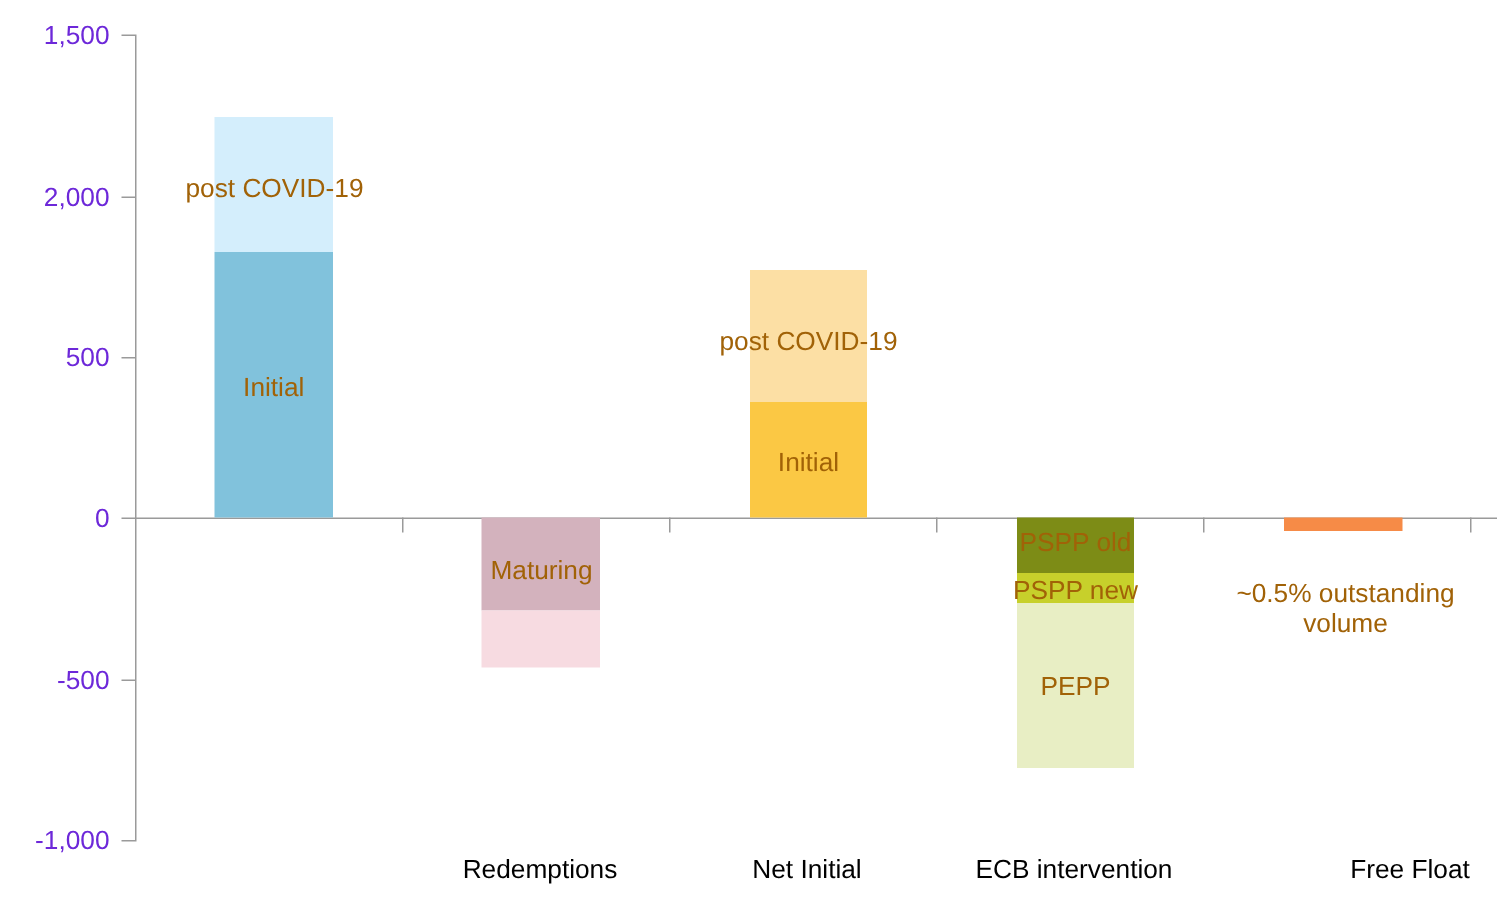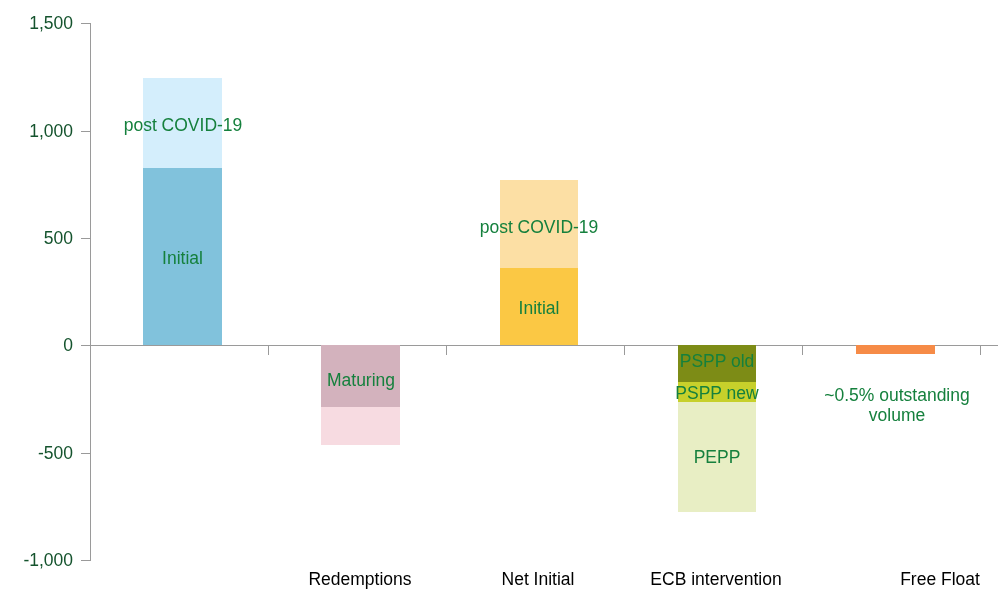--- a/index.html
+++ b/index.html
@@ -25,21 +25,21 @@
     background: #9a9a9a;
   }
   .tick-mark {
     position: absolute;
     height: 1px;
     background: #9a9a9a;
   }
   .tick-label {
     position: absolute;
     font-size: 17.5px;
-    color: #14532d;
+    color: #6d28d9;
     text-align: right;
     white-space: nowrap;
     line-height: 1;
   }
   .zero-line {
     position: absolute;
     height: 1px;
     background: #9a9a9a;
   }
   .cat-sep {
@@ -54,21 +54,21 @@
     white-space: nowrap;
     line-height: 1;
   }
   
   .bar-seg {
     position: absolute;
   }
   .seg-label {
     position: absolute;
     font-size: 17.5px;
-    color: #15803d;
+    color: #a16207;
     white-space: nowrap;
     line-height: 1.15;
     text-align: center;
   }
   .seg-label.two-line { white-space: normal; }
 </style>
 </head>
 <body>
 
 <div id="chart-root">
@@ -76,21 +76,21 @@
   <div class="y-axis-line" style="left:90px; top:23px; width:1px; height:538px;"></div>
 
   <div class="tick-mark" style="left:81px; top:23px; width:9px;"></div>
   <div class="tick-mark" style="left:81px; top:131px; width:9px;"></div>
   <div class="tick-mark" style="left:81px; top:238px; width:9px;"></div>
   <div class="tick-mark" style="left:81px; top:345px; width:9px;"></div>
   <div class="tick-mark" style="left:81px; top:453px; width:9px;"></div>
   <div class="tick-mark" style="left:81px; top:560px; width:9px;"></div>
 
   <div class="tick-label" style="left:0px; top:15px; width:73px;">1,500</div>
-  <div class="tick-label" style="left:0px; top:123px; width:73px;">1,000</div>
+  <div class="tick-label" style="left:0px; top:123px; width:73px;">2,000</div>
   <div class="tick-label" style="left:0px; top:230px; width:73px;">500</div>
   <div class="tick-label" style="left:0px; top:337px; width:73px;">0</div>
   <div class="tick-label" style="left:0px; top:445px; width:73px;">-500</div>
   <div class="tick-label" style="left:0px; top:552px; width:73px;">-1,000</div>
 
   <div class="zero-line" style="left:90px; top:345px; width:908px;"></div>
 
   <div class="cat-sep" style="left:268px; top:345px; height:10px;"></div>
   <div class="cat-sep" style="left:446px; top:345px; height:10px;"></div>
   <div class="cat-sep" style="left:624px; top:345px; height:10px;"></div>

